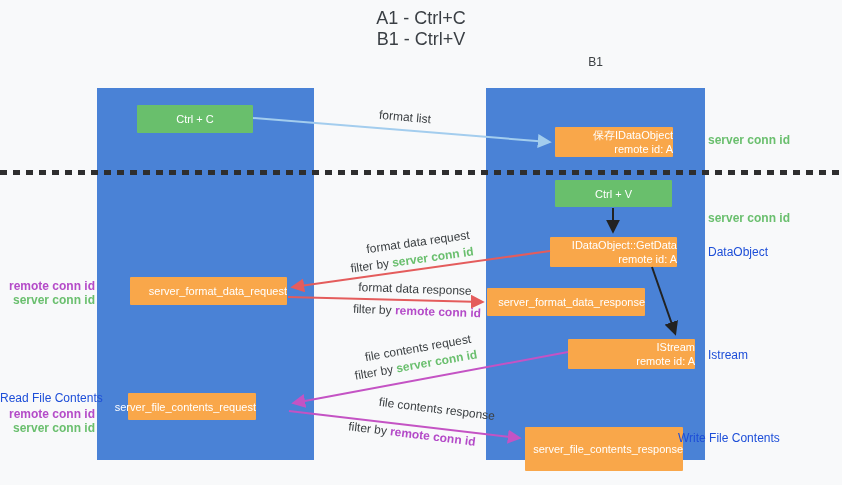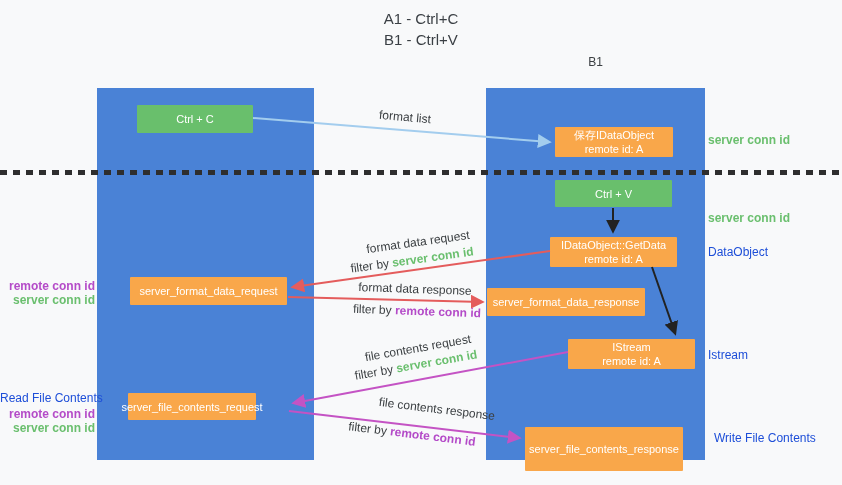--- a/index.html
+++ b/index.html
@@ -3,34 +3,34 @@
 <meta charset="utf-8">
 <style>
   html,body{margin:0;padding:0;background:#f8f9fa;}
   #canvas{
     position:relative;width:842px;height:485px;overflow:hidden;
     background:#f8f9fa;
     font-family:"Liberation Sans", sans-serif;
     color:#3c4043;
   }
   .title{position:absolute;left:0;right:0;top:8px;text-align:center;
-    font-size:15px;line-height:21px;color:#3a3f44;}
+    font-size:18px;line-height:21px;color:#3a3f44;}
   .col{position:absolute;top:88px;height:372px;background:#4a82d6;}
   .col.left{left:97px;width:217px;}
   .col.right{left:486px;width:219px;}
   .hdr{position:absolute;top:55px;text-align:center;font-size:12px;line-height:15px;color:#3c4043;}
   .hdr.left{left:97px;width:217px;margin-top:32px;}
   .hdr.right{left:486px;width:219px;}
   .divider{position:absolute;left:0;top:170px;width:842px;height:5px;
     background:repeating-linear-gradient(90deg,#2e2e2e 0 7px,transparent 7px 13px);}
   .node{position:absolute;display:flex;flex-direction:column;align-items:center;
     justify-content:center;color:#fff;font-size:11px;line-height:14px;
     text-align:center;border-radius:1px;white-space:nowrap;}
   .green-box{background:#69bf6c;}
-  .orange-box{background:#f9a74a;}
+  .orange-box{background:#f9a74a;align-items:flex-end;}
   svg.arrows{position:absolute;left:0;top:0;pointer-events:none;}
   .albl{position:absolute;font-size:12px;color:#3c4043;white-space:nowrap;
     transform-origin:center;}
   .key-green{color:#6abf6e;font-weight:bold;}
   .key-purple{color:#b44bc8;font-weight:bold;}
   .side{position:absolute;font-size:12px;line-height:14px;white-space:nowrap;}
   .side.green{color:#6abf6e;font-weight:bold;}
   .side.purple{color:#b44bc8;font-weight:bold;}
   .side.gray{color:#1d4ed8;}
   .ralign{text-align:right;}
@@ -144,21 +144,21 @@
   <div class="albl" style="left:437px;top:409px;transform:translate(-50%,-50%) rotate(7deg);">file contents response</div>
   <div class="albl" style="left:412px;top:434px;transform:translate(-50%,-50%) rotate(7deg);">
     <span>filter by</span>
     <span class="key-purple">remote conn id</span>
   </div>
 
   <div class="side green" style="left:708px;top:133px;">server conn id</div>
   <div class="side green" style="left:708px;top:211px;">server conn id</div>
   <div class="side gray" style="left:708px;top:245px;">DataObject</div>
   <div class="side gray" style="left:708px;top:348px;">Istream</div>
-  <div class="side gray" style="left:714px;top:431px;">Write File Contents</div>
+  <div class="side gray" style="left:678px;top:431px;">Write File Contents</div>
 
   <div class="side purple ralign" style="left:0;width:95px;top:279px;">remote conn id</div>
   <div class="side green ralign" style="left:0;width:95px;top:293px;">server conn id</div>
   <div class="side gray ralign" style="left:0;width:100px;top:391px;">Read File Contents</div>
   <div class="side purple ralign" style="left:0;width:95px;top:407px;">remote conn id</div>
   <div class="side green ralign" style="left:0;width:95px;top:421px;">server conn id</div>
 
 </div>
 
 </body></html>

